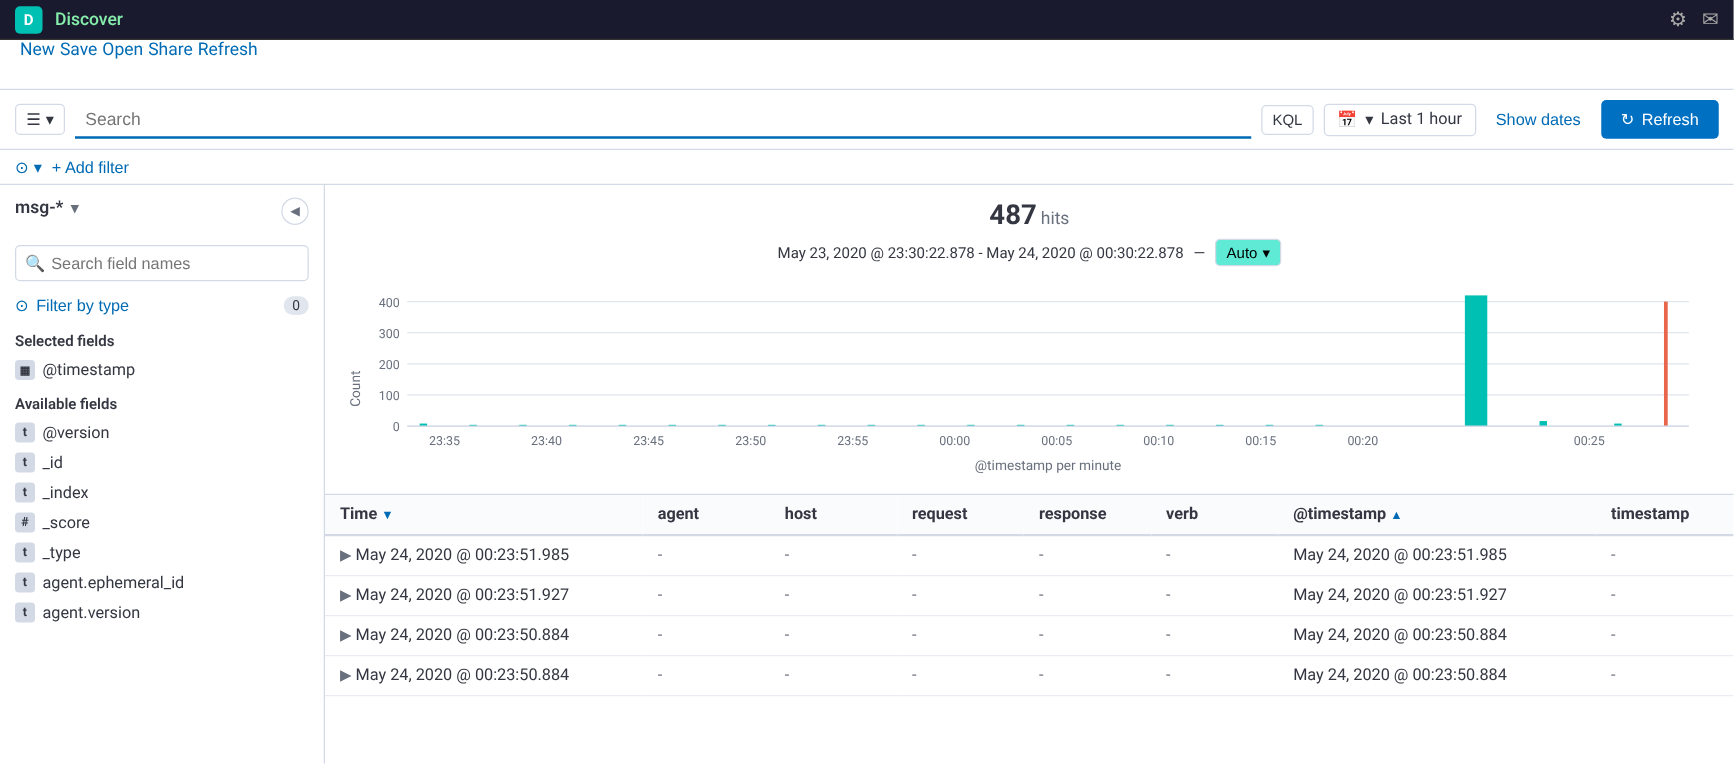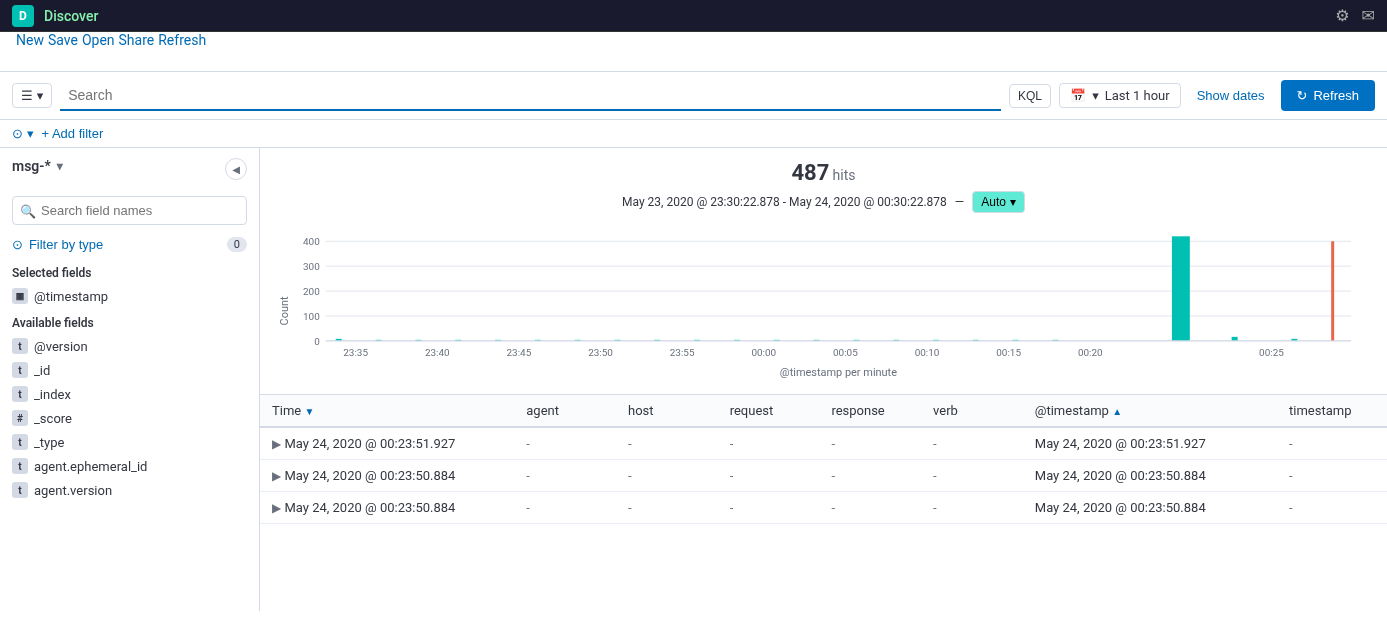--- a/index.html
+++ b/index.html
@@ -69,21 +69,21 @@
     .hits-count { font-size: 22px; font-weight: 700; }
     .hits-label { font-size: 14px; color: #69707d; }
     .date-range-row { display: flex; align-items: center; justify-content: center; gap: 8px; margin-bottom: 8px; font-size: 12px; color: #343741; }
     .auto-select { border: 1px solid #d3dae6; border-radius: 4px; padding: 3px 8px; font-size: 12px; cursor: pointer; background: #5eead4; display: flex; align-items: center; gap: 4px; }
 
     .chart-svg-wrapper { position: relative; width: 100%; }
 
     
     .table-area { flex: 1; overflow-y: auto; }
     table { width: 100%; border-collapse: collapse; font-size: 13px; }
-    th { padding: 8px 12px; text-align: left; border-bottom: 2px solid #d3dae6; font-weight: 400; color: #343741; white-space: nowrap; background: #fafbfd; position: sticky; top: 0; }
+    th { padding: 8px 12px; text-align: left; border-bottom: 2px solid #d3dae6; font-weight: 700; color: #343741; white-space: nowrap; background: #fafbfd; position: sticky; top: 0; }
     td { padding: 8px 12px; border-bottom: 1px solid #e9edf3; color: #343741; vertical-align: middle; }
     .expand-btn { background: none; border: none; cursor: pointer; color: #69707d; font-size: 12px; padding: 0; }
     .sort-icon { color: #006bb4; font-size: 10px; }
     .dash { color: #69707d; }
 
     .col-time { width: 200px; }
     .col-agent { width: 80px; }
     .col-host { width: 80px; }
     .col-request { width: 80px; }
     .col-response { width: 80px; }
@@ -300,20 +300,33 @@
             <th class="col-response">response</th>
             <th class="col-verb">verb</th>
             <th class="col-timestamp">
               <span>@timestamp</span>
               <span class="sort-icon"> ▲</span>
             </th>
             <th class="col-ts2">timestamp</th>
           </tr>
         </thead>
         <tbody id="table-body">
+        <tr>
+      <td>
+        <button class="expand-btn">▶</button>
+        <span>May 24, 2020 @ 00:23:51.985</span>
+      </td>
+      <td class="dash">-</td>
+      <td class="dash">-</td>
+      <td class="dash">-</td>
+      <td class="dash">-</td>
+      <td class="dash">-</td>
+      <td>May 24, 2020 @ 00:23:51.985</td>
+      <td class="dash">-</td>
+    </tr>
             <tr>
       <td>
         <button class="expand-btn">▶</button>
         <span>May 24, 2020 @ 00:23:51.927</span>
       </td>
       <td class="dash">-</td>
       <td class="dash">-</td>
       <td class="dash">-</td>
       <td class="dash">-</td>
       <td class="dash">-</td>

